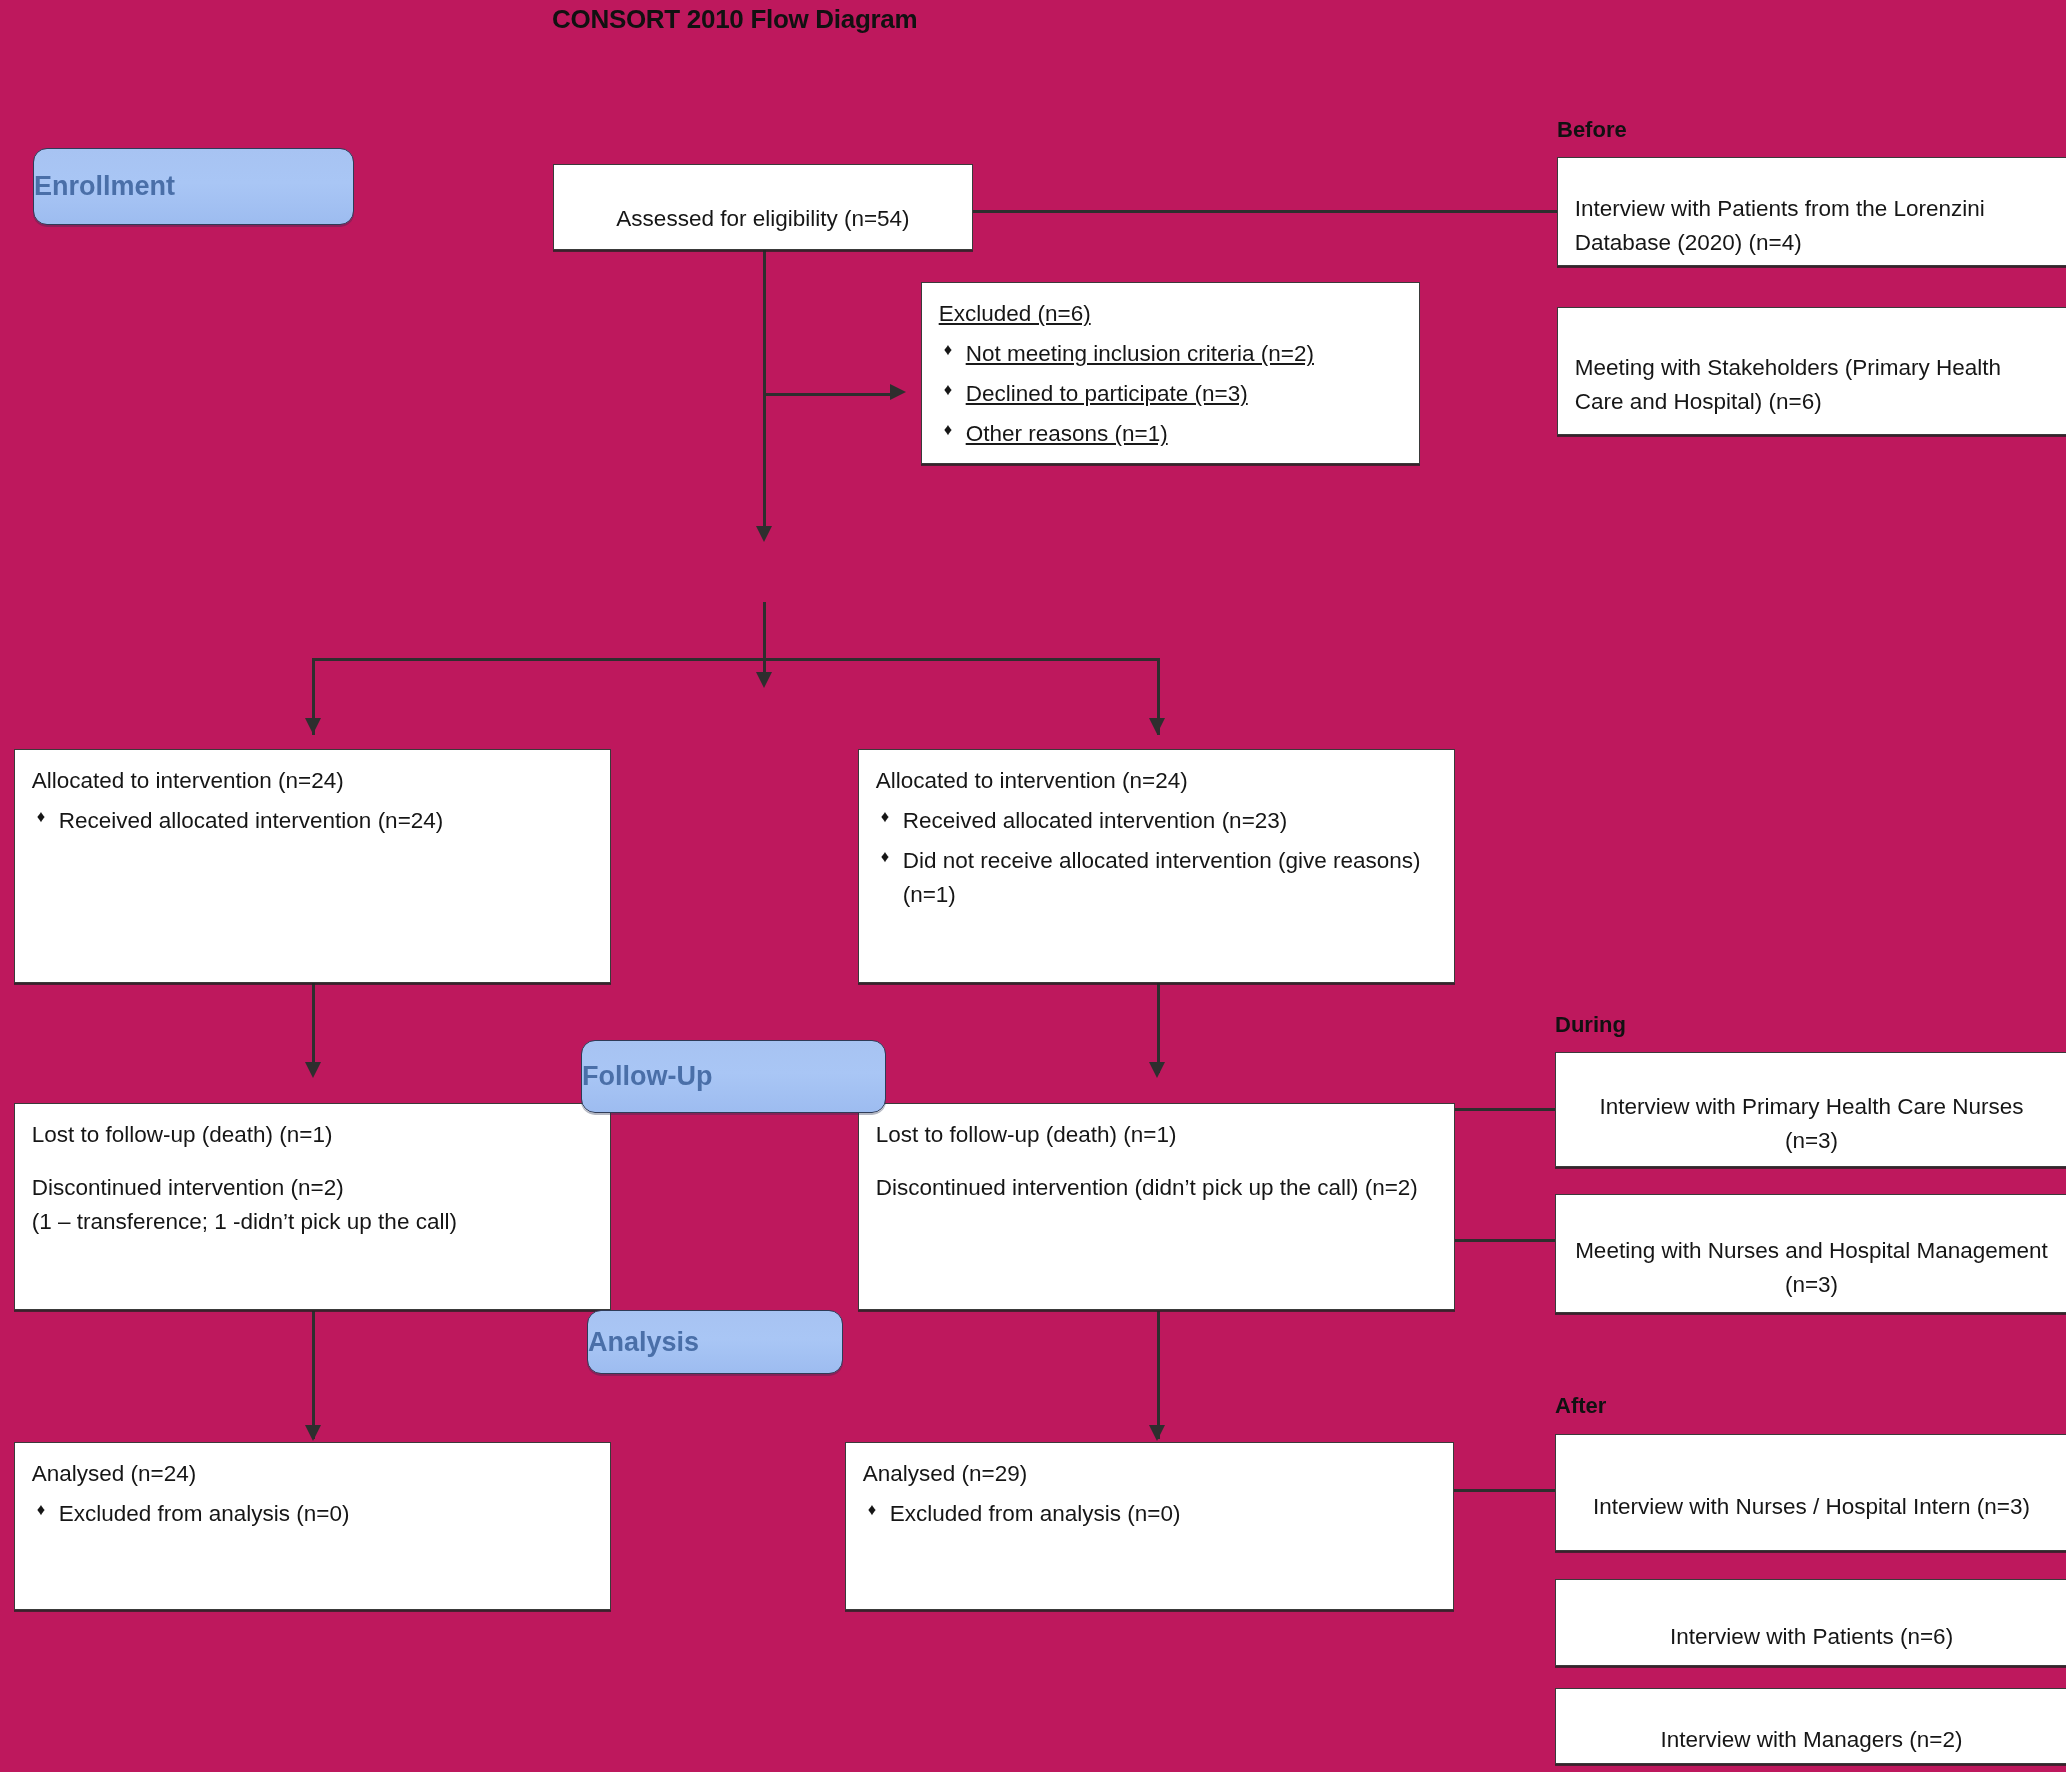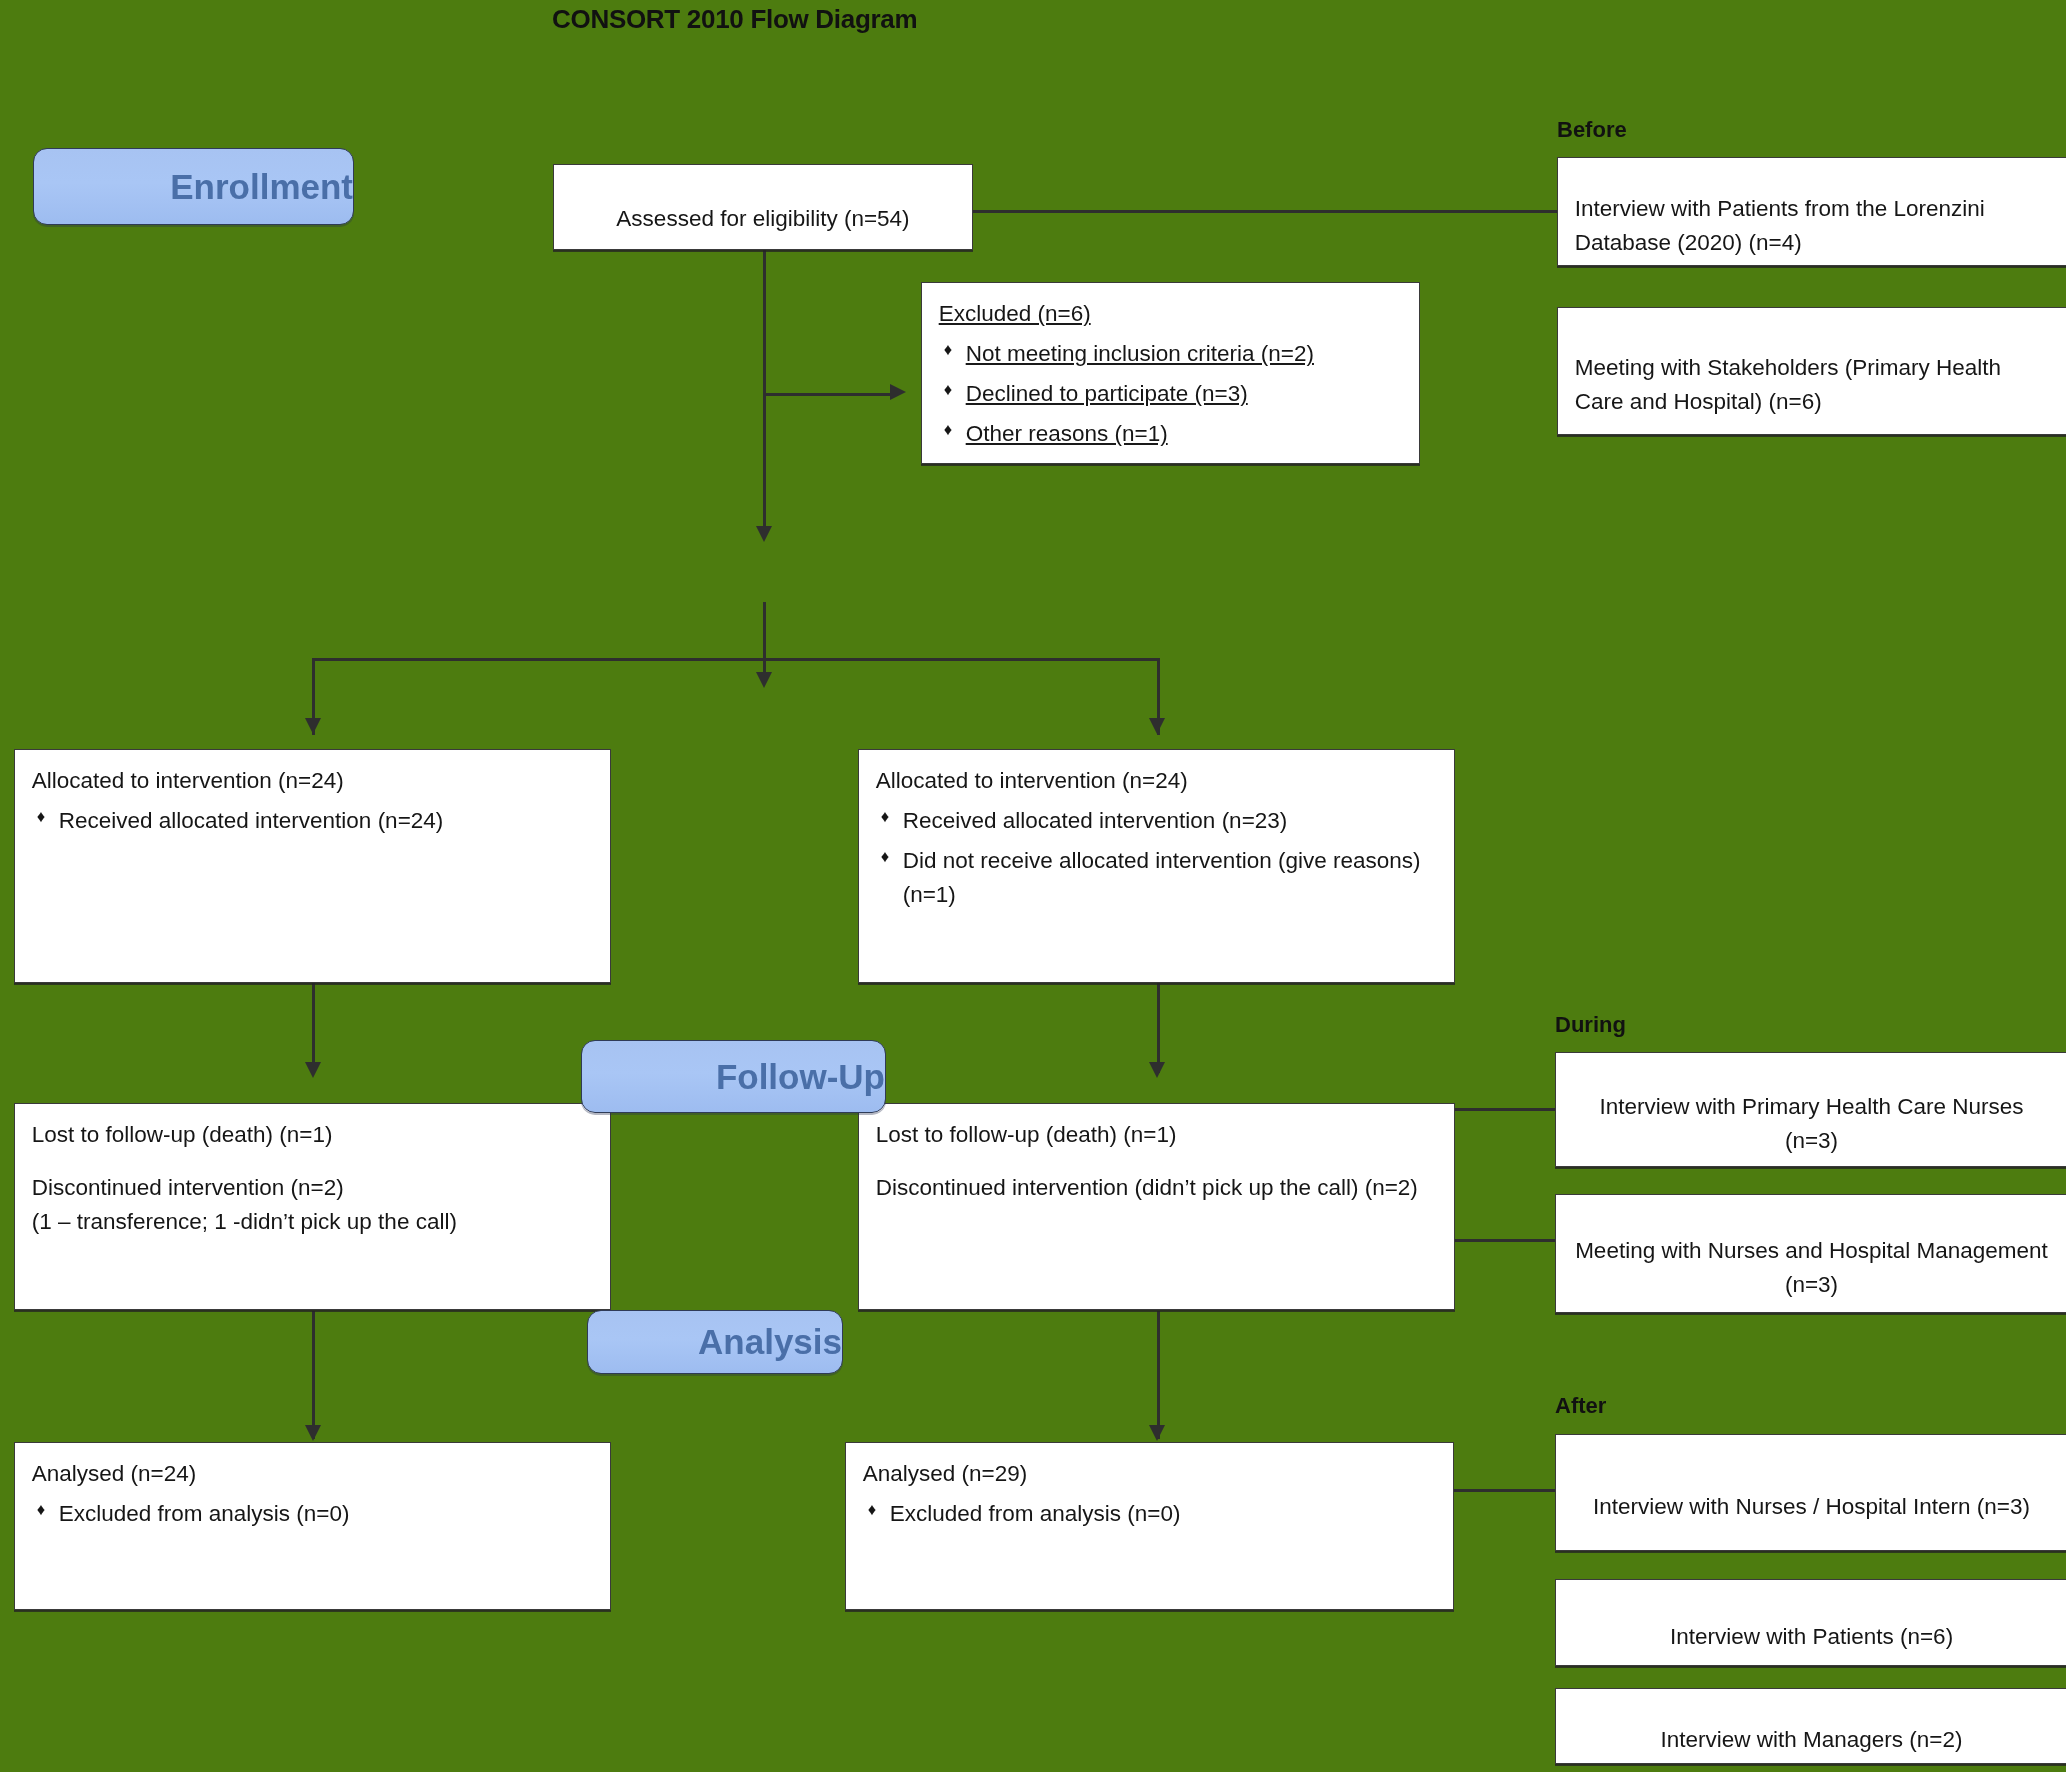--- a/index.html
+++ b/index.html
@@ -8,21 +8,21 @@
     background: #ffffff;
   }
   body {
     font-family: "Liberation Sans", sans-serif;
     color: #1a1a1a;
   }
   #canvas {
     position: relative;
     width: 2066px;
     height: 1772px;
-    background: #4d7c0f;
+    background: #be185d;
     overflow: hidden;
   }
 
   
   .title {
     position: absolute;
     left: 552px;
     top: 3.8px;
     width: 577px;
     font-size: 26px;
@@ -33,25 +33,25 @@
   }
 
   
   .pill {
     position: absolute;
     box-sizing: border-box;
     background: linear-gradient(to bottom, #a7c3f2 0%, #a9c6f5 45%, #9dbcf0 100%);
     border: 1.9px solid #2f3b57;
     border-radius: 14px;
     color: #4a6fa8;
-    font-size: 35px;
+    font-size: 27px;
     font-weight: bold;
     display: flex;
     align-items: center;
-    justify-content: flex-end;
+    justify-content: flex-start;
     box-shadow: 0 1.9px 0 rgba(40,50,80,0.35);
     z-index: 40;
   }
 
   
   .box {
     position: absolute;
     box-sizing: border-box;
     background: #ffffff;
     border: 1.9px solid #3a3a3a;

